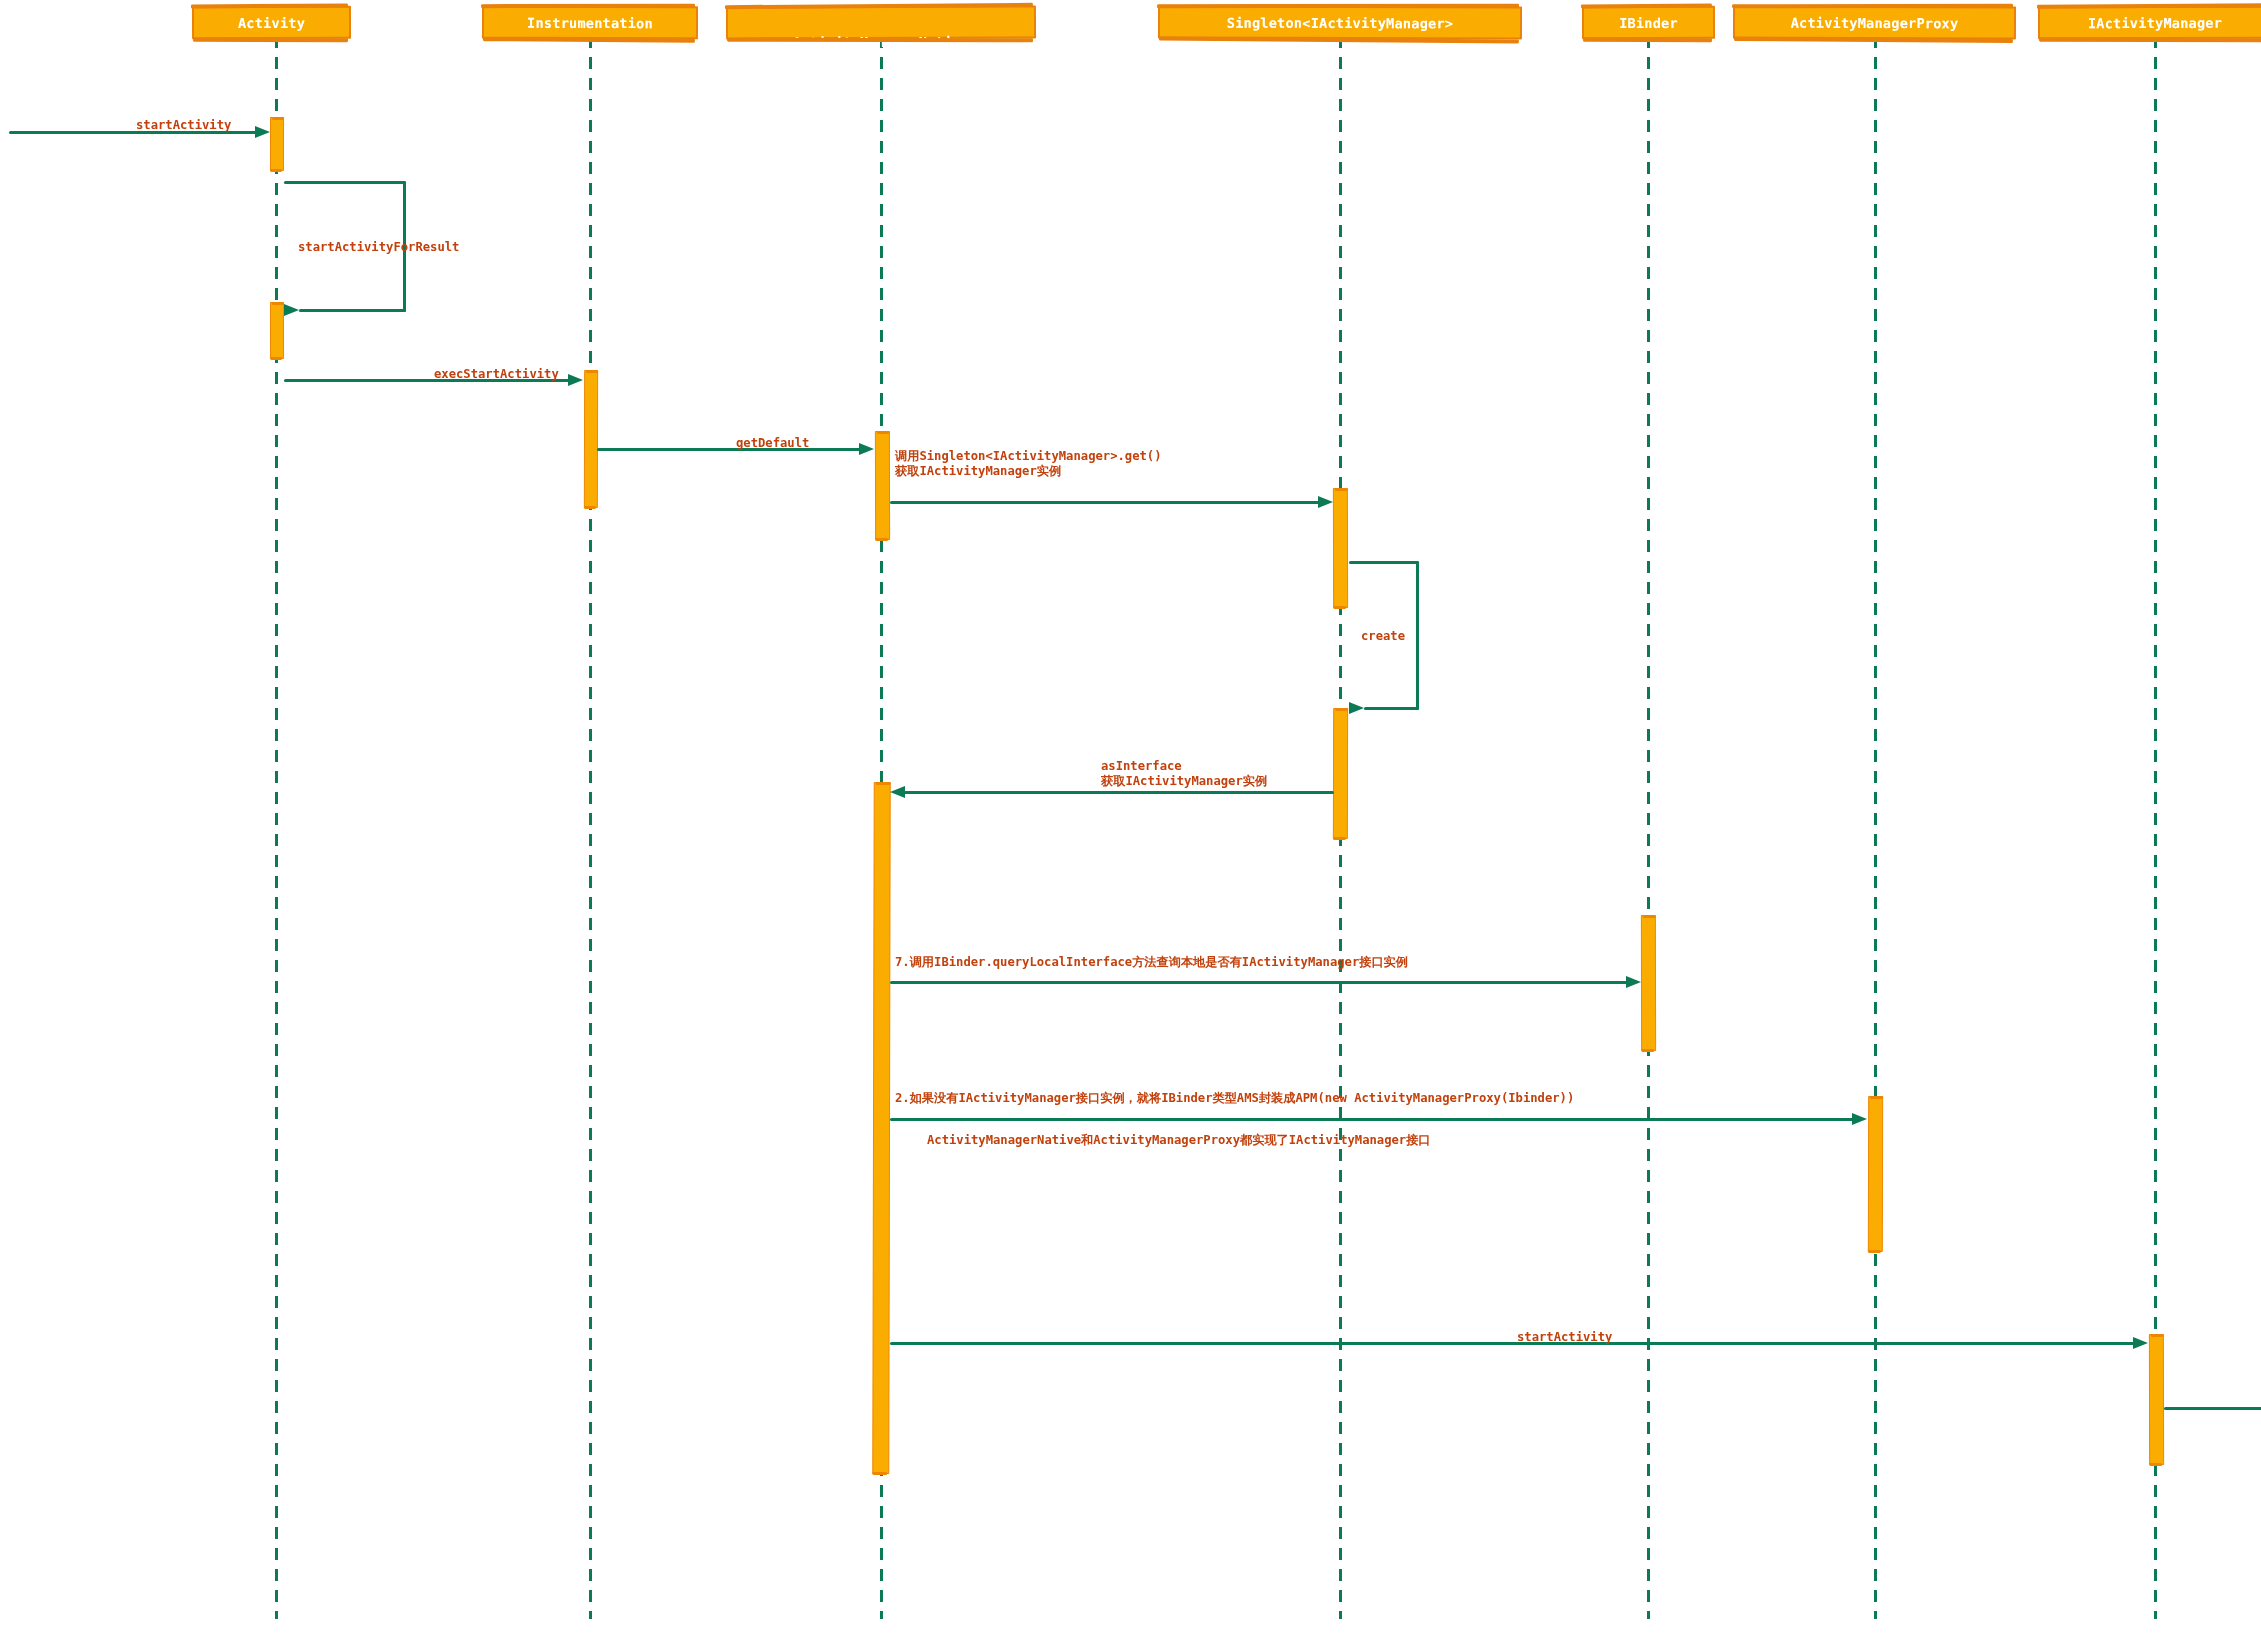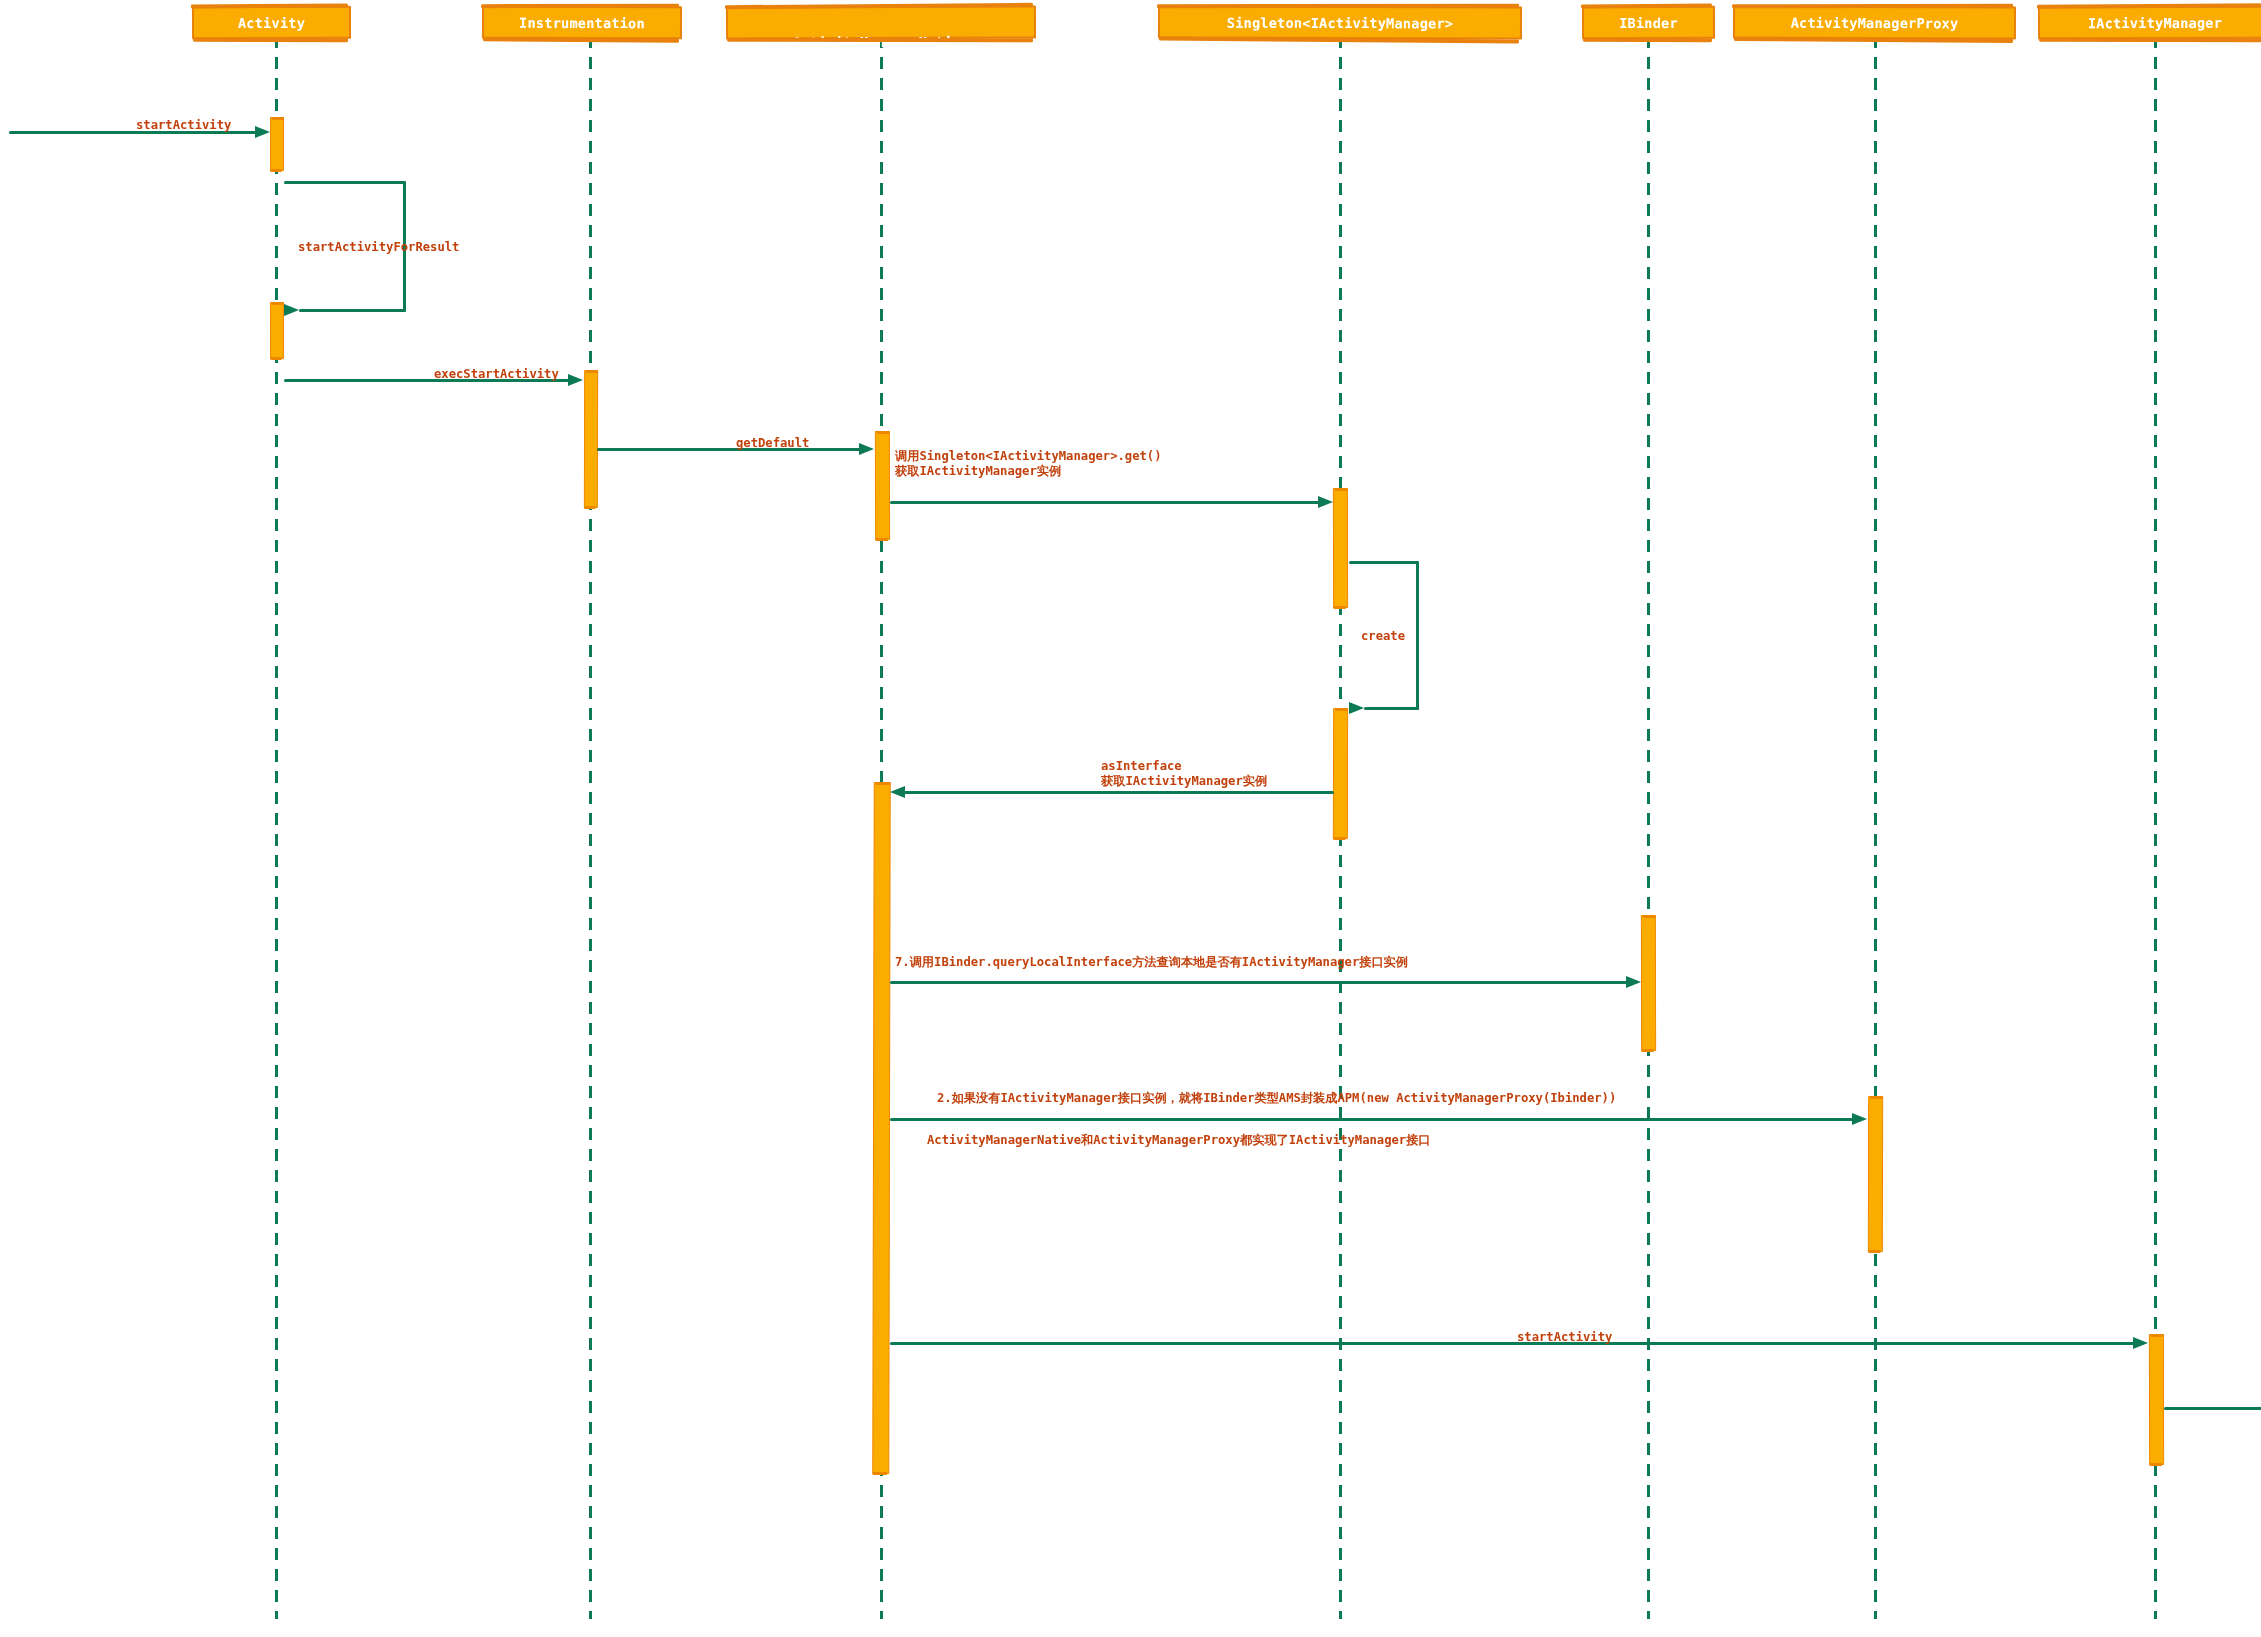--- a/index.html
+++ b/index.html
@@ -61,21 +61,21 @@
     <div class="lifeline" style="left: 275px; top: 36px; height: 1583px;"></div>
     <div class="lifeline" style="left: 589px; top: 36px; height: 1583px;"></div>
     <div class="lifeline" style="left: 880px; top: 36px; height: 1583px;"></div>
     <div class="lifeline" style="left: 1339px; top: 36px; height: 1583px;"></div>
     <div class="lifeline" style="left: 1647px; top: 36px; height: 1583px;"></div>
     <div class="lifeline" style="left: 1874px; top: 36px; height: 1583px;"></div>
     <div class="lifeline" style="left: 2154px; top: 36px; height: 1583px;"></div>
     <div class="actor" style="left: 192px; top: 6.3px; width: 159px; height: 33px; transform: rotate(-0.18deg);">
       <span class="lbl" style="font-size: 13.6px;">Activity</span>
     </div>
-    <div class="actor" style="left: 482px; top: 6.3px; width: 200px; height: 33px; transform: rotate(0.16deg);">
+    <div class="actor" style="left: 482px; top: 6.3px; width: 216px; height: 33px; transform: rotate(0.16deg);">
       <span class="lbl" style="font-size: 13.6px;">Instrumentation</span>
     </div>
     <div class="actor" style="left: 726px; top: 6.3px; width: 310px; height: 33px; transform: rotate(-0.18deg);">
       <span class="lbl" style="font-size: 13.6px; margin-top: 39px;">ActivityManagerNative</span>
     </div>
     <div class="actor" style="left: 1158px; top: 6.3px; width: 364px; height: 33px; transform: rotate(0.16deg);">
       <span class="lbl" style="font-size: 13.6px;">Singleton&lt;IActivityManager&gt;</span>
     </div>
     <div class="actor" style="left: 1582px; top: 6.3px; width: 133px; height: 33px; transform: rotate(-0.18deg);">
       <span class="lbl" style="font-size: 13.6px;">IBinder</span>
@@ -155,21 +155,21 @@
       <div class="line" style="width: 738px; left: 0px;"></div>
       <div class="head r" style="left: 736px;"></div>
     </div>
     <div class="msglabel" style="left: 895px; top: 955px;">
       <div>7.调用IBinder.queryLocalInterface方法查询本地是否有IActivityManager接口实例</div>
     </div>
     <div class="msg" style="left: 890px; top: 1118px; width: 978px;">
       <div class="line" style="width: 964px; left: 0px;"></div>
       <div class="head r" style="left: 962px;"></div>
     </div>
-    <div class="msglabel" style="left: 895px; top: 1091px; margin-left: 42px;">
+    <div class="msglabel" style="left: 895px; top: 1091px;">
       <div>2.如果没有IActivityManager接口实例，就将IBinder类型AMS封装成APM(new ActivityManagerProxy(Ibinder))</div>
     </div>
     <div class="msglabel" style="left: 927px; top: 1133px;">
       <div>ActivityManagerNative和ActivityManagerProxy都实现了IActivityManager接口</div>
     </div>
     <div class="msg" style="left: 890px; top: 1342px; width: 1259px;">
       <div class="line" style="width: 1245px; left: 0px;"></div>
       <div class="head r" style="left: 1243px;"></div>
     </div>
     <div class="msglabel" style="left: 1517px; top: 1330px;">

